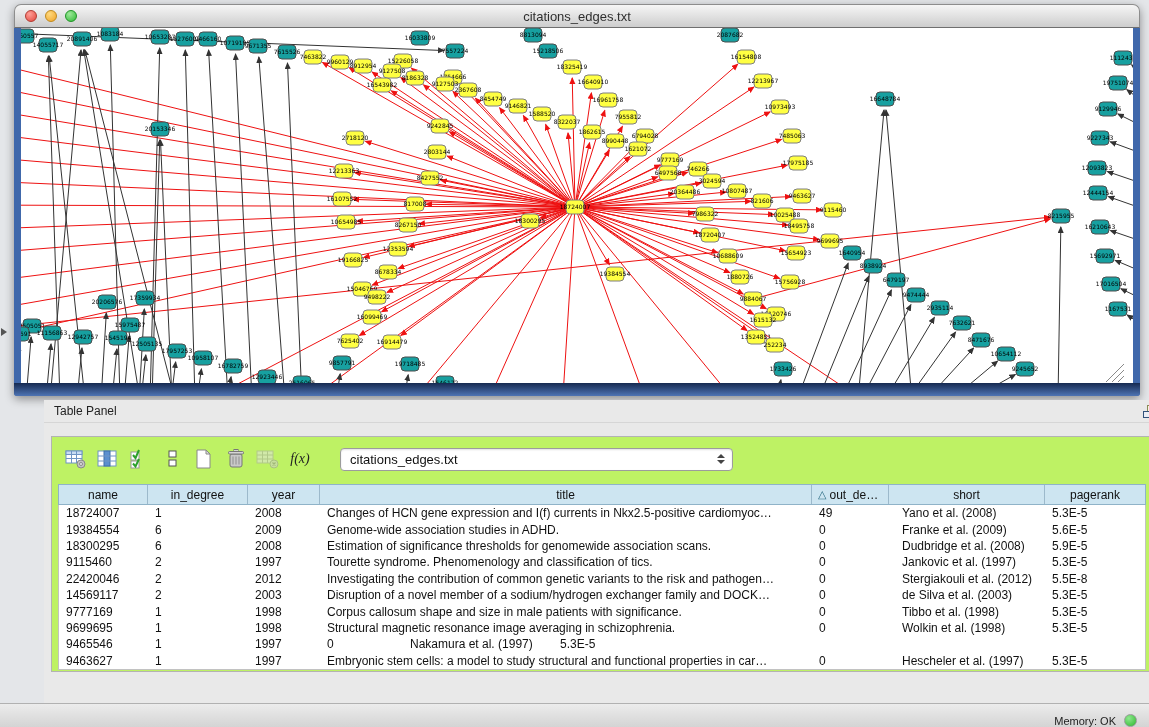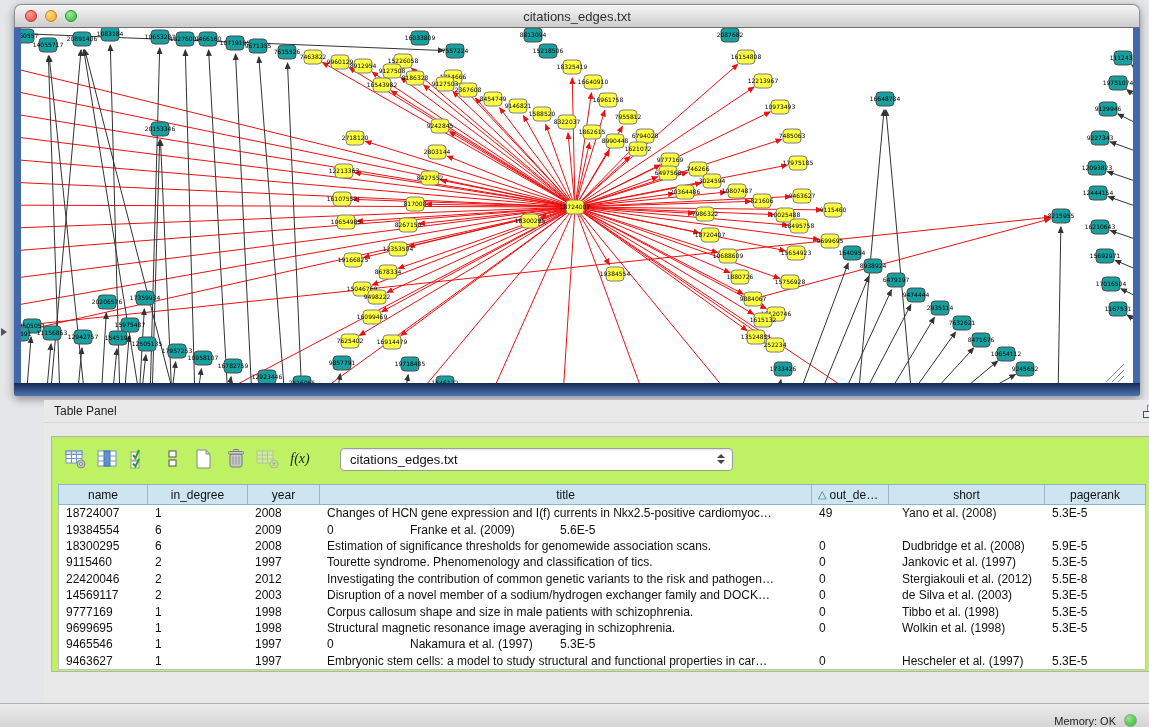--- a/index.html
+++ b/index.html
@@ -887,20 +887,21 @@
             <div class="td c2">2008</div>
             <div class="td c3">Changes of HCN gene expression and I(f) currents in Nkx2.5-positive cardiomyoc…</div>
             <div class="td c4">49</div>
             <div class="td c5">Yano et al. (2008)</div>
             <div class="td c6">5.3E-5</div>
           </div>
           <div class="tr">
             <div class="td c0">19384554</div>
             <div class="td c1">6</div>
             <div class="td c2">2009</div>
+            <div class="td c3">Genome-wide association studies in ADHD.</div>
             <div class="td c4">0</div>
             <div class="td c5">Franke et al. (2009)</div>
             <div class="td c6">5.6E-5</div>
           </div>
           <div class="tr">
             <div class="td c0">18300295</div>
             <div class="td c1">6</div>
             <div class="td c2">2008</div>
             <div class="td c3">Estimation of significance thresholds for genomewide association scans.</div>
             <div class="td c4">0</div>
@@ -931,21 +932,21 @@
             <div class="td c2">2003</div>
             <div class="td c3">Disruption of a novel member of a sodium/hydrogen exchanger family and DOCK…</div>
             <div class="td c4">0</div>
             <div class="td c5">de Silva et al. (2003)</div>
             <div class="td c6">5.3E-5</div>
           </div>
           <div class="tr">
             <div class="td c0">9777169</div>
             <div class="td c1">1</div>
             <div class="td c2">1998</div>
-            <div class="td c3">Corpus callosum shape and size in male patients with schizophrenia.</div>
+            <div class="td c3">Corpus callosum shape and size in male patients with significance.</div>
             <div class="td c4">0</div>
             <div class="td c5">Tibbo et al. (1998)</div>
             <div class="td c6">5.3E-5</div>
           </div>
           <div class="tr">
             <div class="td c0">9699695</div>
             <div class="td c1">1</div>
             <div class="td c2">1998</div>
             <div class="td c3">Structural magnetic resonance image averaging in schizophrenia.</div>
             <div class="td c4">0</div>

